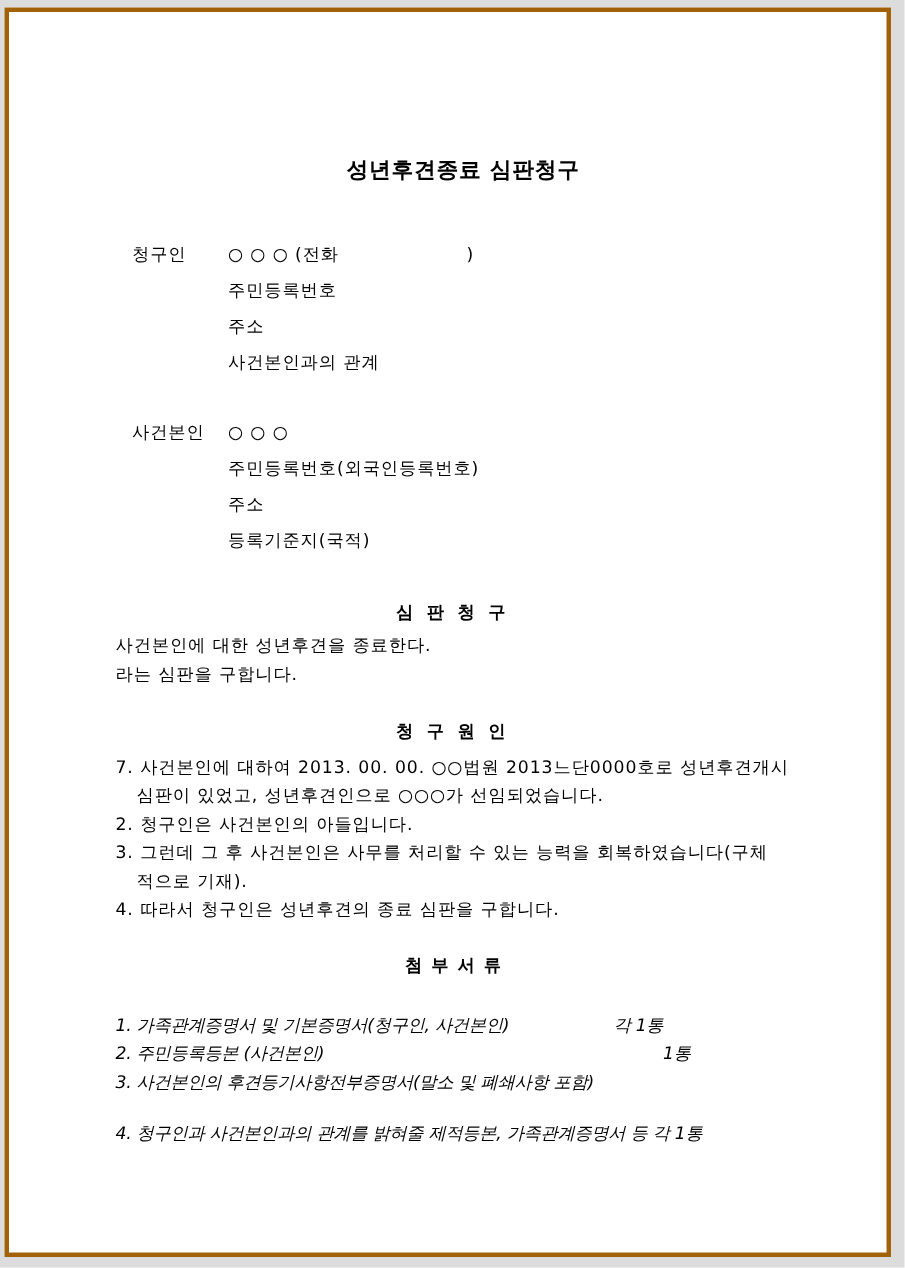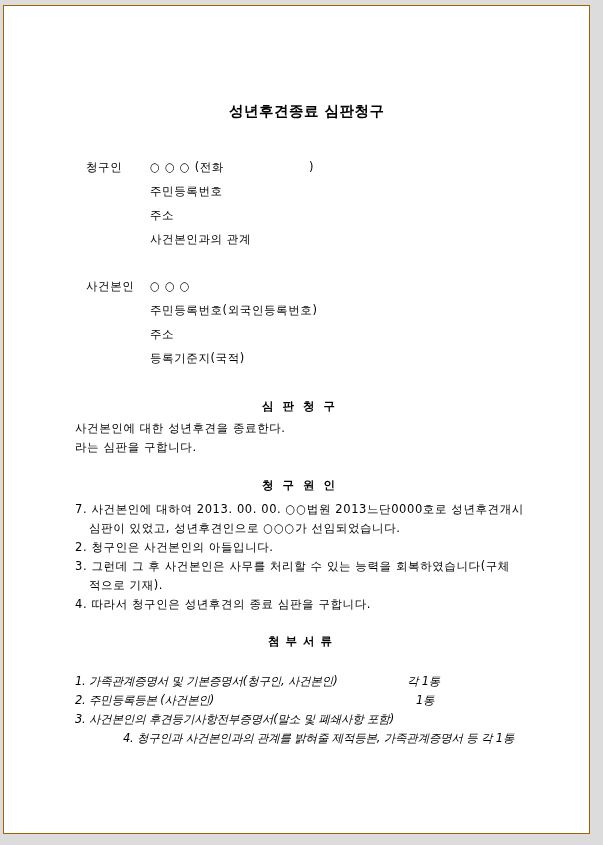--- a/index.html
+++ b/index.html
@@ -3,21 +3,21 @@
 <meta charset="utf-8">
 <style>
   html, body { margin:0; padding:0; }
   body {
     width:603px; height:845px; background:#dcdcdc; position:relative; overflow:hidden;
     font-family: "DejaVu Sans", "Liberation Sans", sans-serif;
     color:#000;
   }
   .page {
     position:absolute; left:3px; top:5px; width:585px; height:827px;
-    background:#fff; border:1px solid #a16207;
+    background:#fff; border:3px solid #a16207;
   }
   .abs { position:absolute; white-space:nowrap; }
   .title { font-size:14.5px; font-weight:bold; letter-spacing:0.5px; }
   .t { font-size:11.5px; letter-spacing:0.6px; }
   .sec { font-size:11.5px; font-weight:bold; letter-spacing:9px; }
   .sec2 { font-size:11.5px; font-weight:bold; letter-spacing:6px; }
   .att { font-size:11.5px; letter-spacing:-0.2px;font-style:italic; }
 </style>
 </head>
 <body>
@@ -46,16 +46,16 @@
   <div class="abs t" style="left:85px;top:515px;">심판이 있었고, 성년후견인으로 ○○○가 선임되었습니다.</div>
   <div class="abs t" style="left:71px;top:534px;">2. 청구인은 사건본인의 아들입니다.</div>
   <div class="abs t" style="left:71px;top:553px;">3. 그런데 그 후 사건본인은 사무를 처리할 수 있는 능력을 회복하였습니다(구체</div>
   <div class="abs t" style="left:85px;top:572px;">적으로 기재).</div>
   <div class="abs t" style="left:71px;top:591px;">4. 따라서 청구인은 성년후견의 종료 심판을 구합니다.</div>
 
   <div class="abs sec2" style="left:264px;top:628px;">첨부서류</div>
   <div class="abs att" style="left:71px;top:668px;">1. 가족관계증명서 및 기본증명서(청구인, 사건본인)</div>
   <div class="abs att" style="left:403px;top:668px;">각 1통</div>
   <div class="abs att" style="left:71px;top:687px;">2. 주민등록등본 (사건본인)</div>
-  <div class="abs att" style="left:412px;top:687px;text-align:right;">1통</div>
+  <div class="abs att" style="left:436px;top:687px;text-align:right;">1통</div>
   <div class="abs att" style="left:71px;top:706px;">3. 사건본인의 후견등기사항전부증명서(말소 및 폐쇄사항 포함)</div>
-  <div class="abs att" style="left:71px;top:725px;margin-left:48px;">4. 청구인과 사건본인과의 관계를 밝혀줄 제적등본, 가족관계증명서 등 각 1통</div>
+  <div class="abs att" style="left:71px;top:740px;">4. 청구인과 사건본인과의 관계를 밝혀줄 제적등본, 가족관계증명서 등 각 1통</div>
 </div>
 
 </body></html>

